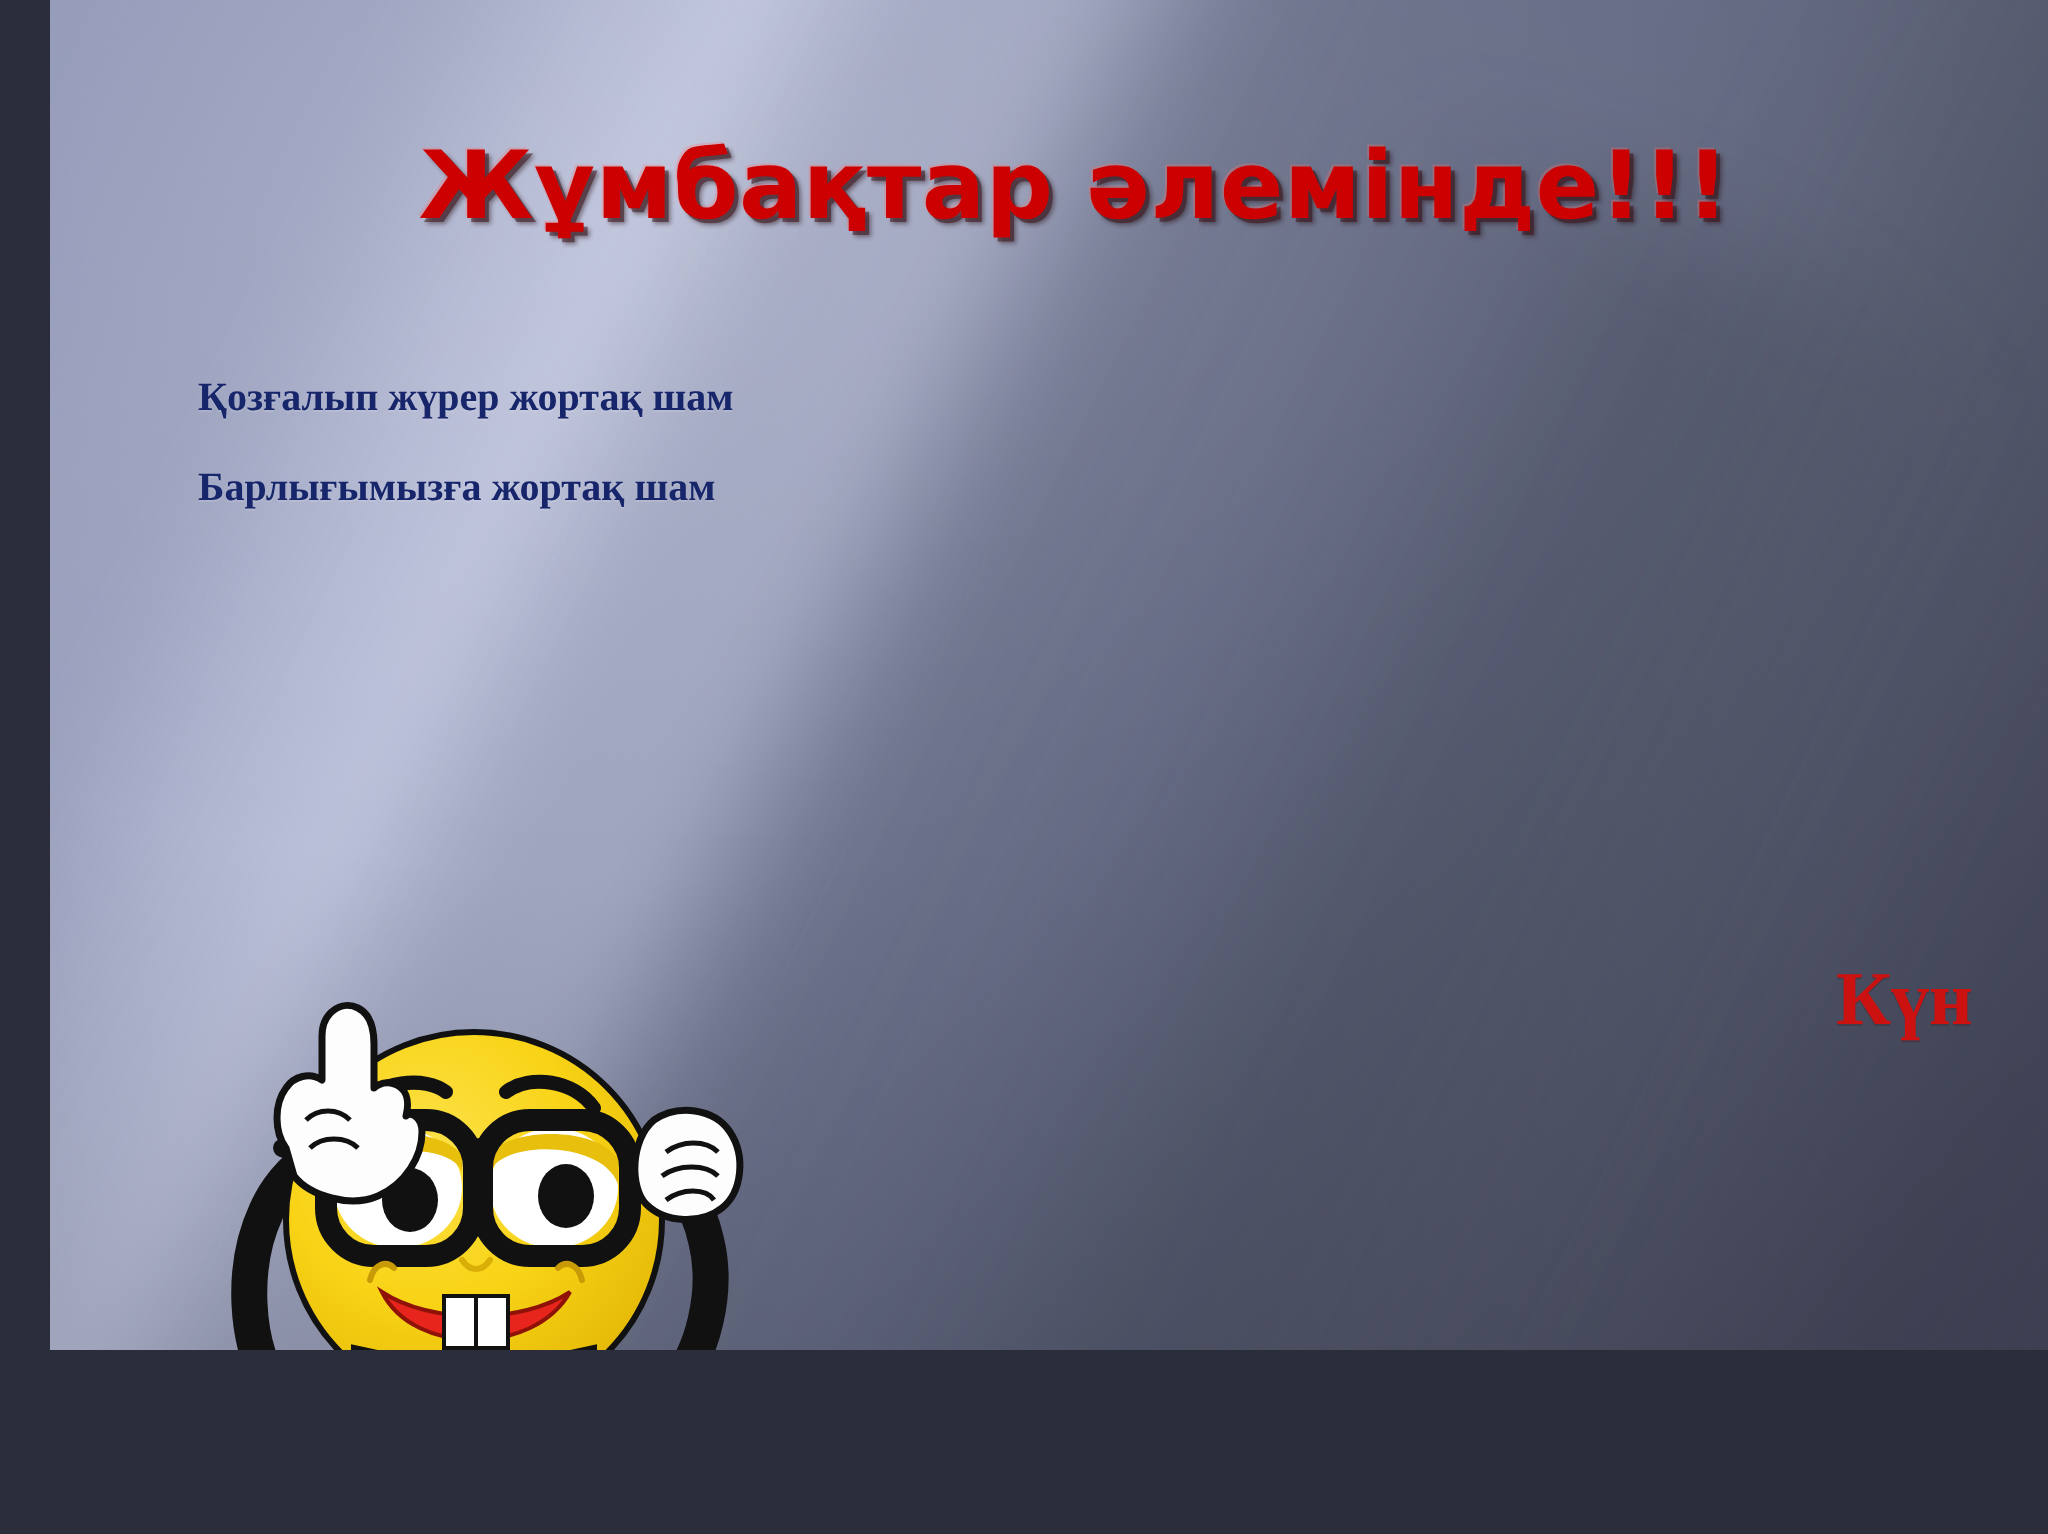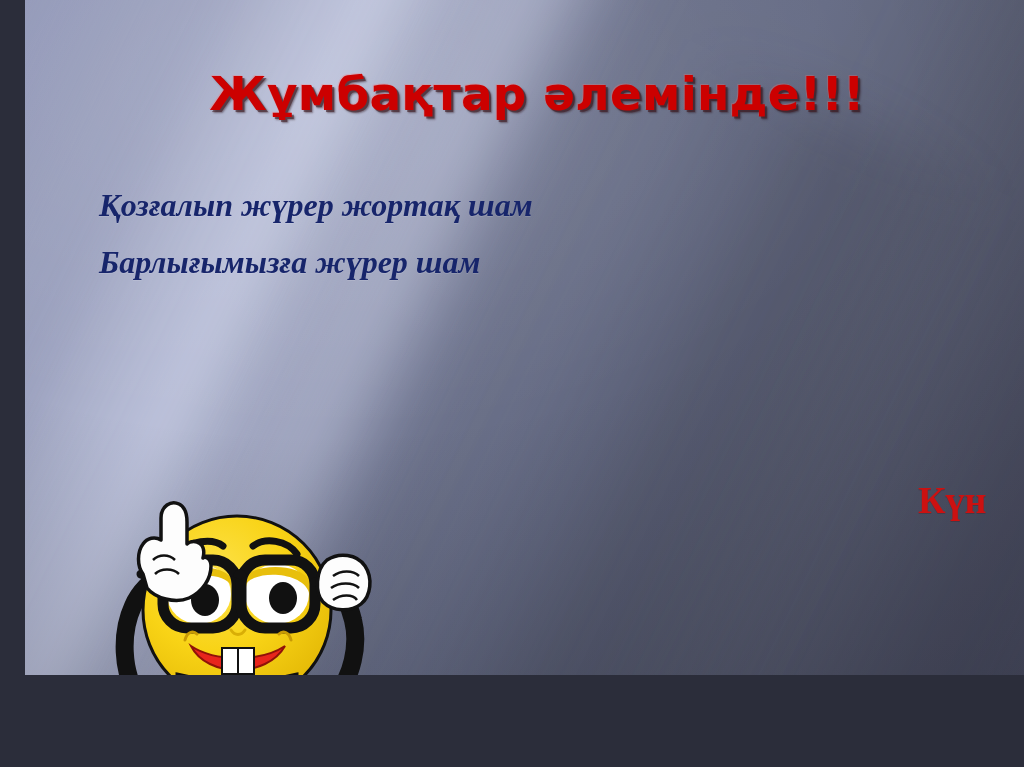--- a/index.html
+++ b/index.html
@@ -134,27 +134,26 @@
   
   #riddle {
     position: absolute;
     left: 74px;
     top: 189px;
     width: 700px;
   }
   #riddle .line {
     font-family: "Liberation Serif", "DejaVu Serif", serif;
     font-weight: bold;
-    font-size: 32px;
+    font-size: 20px;
     color: #17256b;
     line-height: 1.0;
     margin-bottom: 25px;
     white-space: nowrap;
     text-shadow: 0 1px 0 rgba(255,255,255,0.12);
-    font-style: italic;
   }
 
   
   #answer {
     position: absolute;
     left: 893px;
     top: 478px;
     font-family: "Liberation Serif", "DejaVu Serif", serif;
     font-weight: bold;
     font-size: 38px;
@@ -183,21 +182,21 @@
   <div class="bg-streak-b"></div>
   <div class="bg-streak-c"></div>
   <div class="bg-streak-d"></div>
   <div class="bg-streak-e"></div>
   <div class="bg-vignette"></div>
 
   <div id="title">Жұмбақтар әлемінде!!!</div>
 
   <div id="riddle">
     <div class="line">Қозғалып жүрер жортақ шам</div>
-    <div class="line">Барлығымызға жүрер шам</div>
+    <div class="line">Барлығымызға жортақ шам</div>
   </div>
 
   <div id="answer">Күн</div>
 
   <div id="smiley">
     <svg viewBox="0 0 312 240" xmlns="http://www.w3.org/2000/svg">
       <defs>
         <pattern id="tiePattern" width="14" height="14" patternUnits="userSpaceOnUse" patternTransform="rotate(-45)">
           <rect width="14" height="14" fill="#1a13b8"></rect>
           <rect width="6" height="14" fill="#0b0767"></rect>

